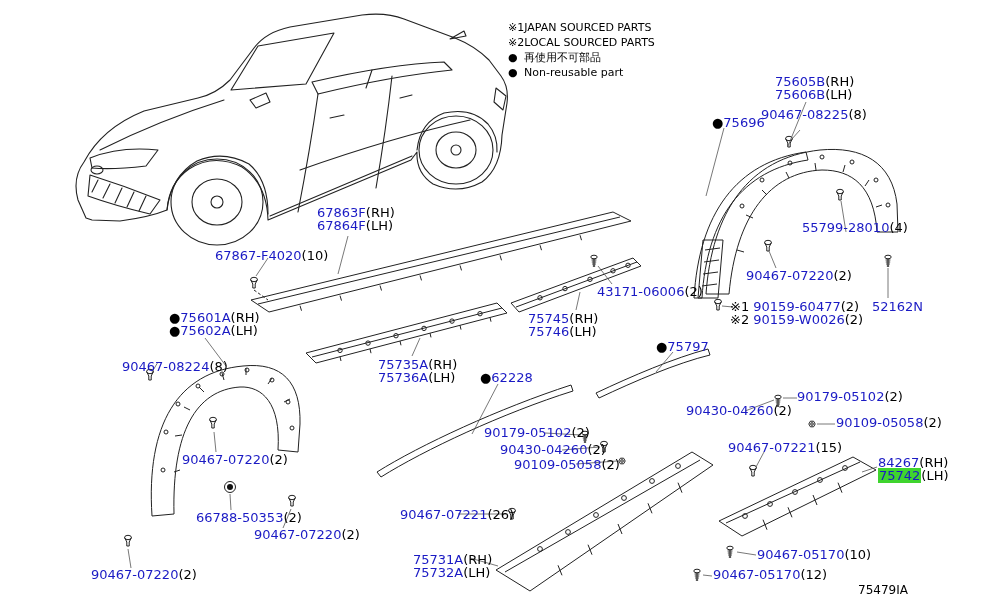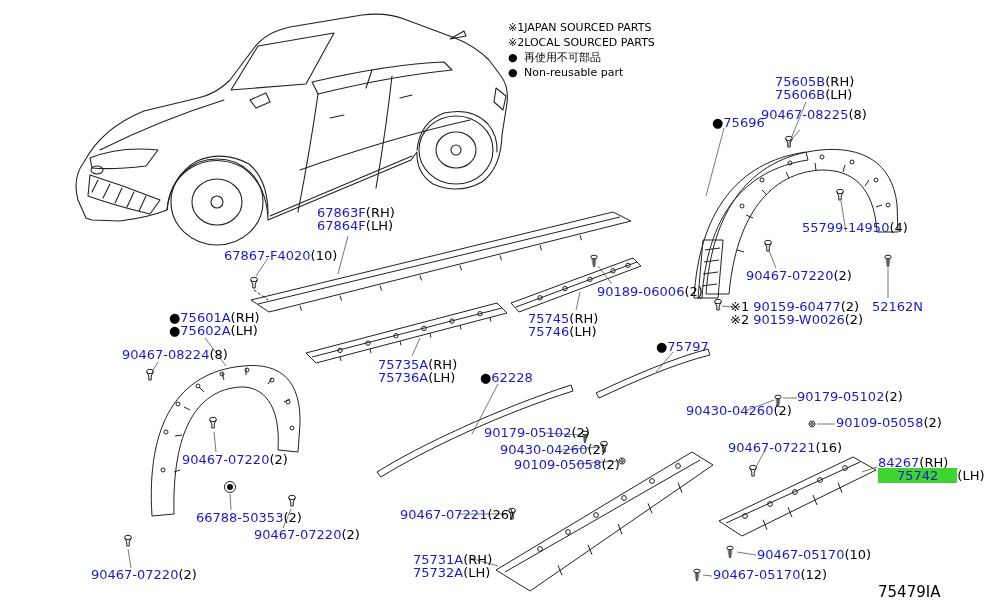--- a/index.html
+++ b/index.html
@@ -3,24 +3,24 @@
 <meta charset="utf-8">
 <style>
   html,body{margin:0;padding:0}
   body{width:985px;height:605px;position:relative;background:#ffffff;
        font-family:"DejaVu Sans","Liberation Sans",sans-serif;overflow:hidden}
   #art{position:absolute;left:0;top:0}
   .lbl{position:absolute;font-size:13px;line-height:13px;white-space:nowrap}
   .row{height:13px}
   .pn{color:#1a1ac4}
   .pre,.sfx{color:#000}
-  .hl{background:#3fd42f;padding:0 19px}
+  .hl{background:#3fd42f;padding:0 1px}
   .legend{position:absolute;left:508px;top:20px;font-size:11px;line-height:15px;color:#000}
   .lrow .mark{display:inline-block;min-width:16px}
-  .fig{position:absolute;left:878px;top:583px;font-size:15px;color:#000}
+  .fig{position:absolute;left:858px;top:583px;font-size:12px;color:#000}
 </style>
 </head>
 <body>
 
 <div class="stage">
 
 <svg id="art" width="985" height="605" viewBox="0 0 985 605">
   <defs>
     <g id="clip" stroke="#222" fill="none" stroke-width="1">
       <ellipse cx="0" cy="-2.5" rx="3.4" ry="2.2"></ellipse>
@@ -212,59 +212,59 @@
   <div class="lrow"><span class="mark">※1</span><span>JAPAN SOURCED PARTS</span></div>
   <div class="lrow"><span class="mark">※2</span><span>LOCAL SOURCED PARTS</span></div>
   <div class="lrow"><span class="mark">●</span><span>再使用不可部品</span></div>
   <div class="lrow"><span class="mark">●</span><span>Non-reusable part</span></div>
 </div>
 
 <div class="lbl" style="left:317px;top:206px">
   <div class="row"><span class="pn">67863F</span><span class="sfx">(RH)</span></div>
   <div class="row"><span class="pn">67864F</span><span class="sfx">(LH)</span></div>
 </div>
-<div class="lbl" style="left:224px;top:249px">
+<div class="lbl" style="left:215px;top:249px">
   <div class="row"><span class="pn">67867-F4020</span><span class="sfx">(10)</span></div>
 </div>
 <div class="lbl" style="left:169px;top:311px">
   <div class="row"><span class="pre">●</span><span class="pn">75601A</span><span class="sfx">(RH)</span></div>
   <div class="row"><span class="pre">●</span><span class="pn">75602A</span><span class="sfx">(LH)</span></div>
 </div>
-<div class="lbl" style="left:122px;top:348px">
+<div class="lbl" style="left:122px;top:360px">
   <div class="row"><span class="pn">90467-08224</span><span class="sfx">(8)</span></div>
 </div>
 <div class="lbl" style="left:378px;top:358px">
   <div class="row"><span class="pn">75735A</span><span class="sfx">(RH)</span></div>
   <div class="row"><span class="pn">75736A</span><span class="sfx">(LH)</span></div>
 </div>
 <div class="lbl" style="left:528px;top:312px">
   <div class="row"><span class="pn">75745</span><span class="sfx">(RH)</span></div>
   <div class="row"><span class="pn">75746</span><span class="sfx">(LH)</span></div>
 </div>
 <div class="lbl" style="left:597px;top:285px">
-  <div class="row"><span class="pn">90189-06006</span><span class="sfx">(2)</span></div>
+  <div class="row"><span class="pn">43171-06006</span><span class="sfx">(2)</span></div>
 </div>
 <div class="lbl" style="left:480px;top:371px">
   <div class="row"><span class="pre">●</span><span class="pn">62228</span></div>
 </div>
 <div class="lbl" style="left:656px;top:340px">
   <div class="row"><span class="pre">●</span><span class="pn">75797</span></div>
 </div>
 <div class="lbl" style="left:775px;top:75px">
   <div class="row"><span class="pn">75605B</span><span class="sfx">(RH)</span></div>
   <div class="row"><span class="pn">75606B</span><span class="sfx">(LH)</span></div>
 </div>
 <div class="lbl" style="left:712px;top:116px">
   <div class="row"><span class="pre">●</span><span class="pn">75696</span></div>
 </div>
 <div class="lbl" style="left:761px;top:108px">
   <div class="row"><span class="pn">90467-08225</span><span class="sfx">(8)</span></div>
 </div>
 <div class="lbl" style="left:802px;top:221px">
-  <div class="row"><span class="pn">55799-14950</span><span class="sfx">(4)</span></div>
+  <div class="row"><span class="pn">55799-28010</span><span class="sfx">(4)</span></div>
 </div>
 <div class="lbl" style="left:746px;top:269px">
   <div class="row"><span class="pn">90467-07220</span><span class="sfx">(2)</span></div>
 </div>
 <div class="lbl" style="left:730px;top:300px">
   <div class="row"><span class="pre">※1 </span><span class="pn">90159-60477</span><span class="sfx">(2)</span></div>
   <div class="row"><span class="pre">※2 </span><span class="pn">90159-W0026</span><span class="sfx">(2)</span></div>
 </div>
 <div class="lbl" style="left:872px;top:300px">
   <div class="row"><span class="pn">52162N</span></div>
@@ -281,21 +281,21 @@
 <div class="lbl" style="left:484px;top:426px">
   <div class="row"><span class="pn">90179-05102</span><span class="sfx">(2)</span></div>
 </div>
 <div class="lbl" style="left:500px;top:443px">
   <div class="row"><span class="pn">90430-04260</span><span class="sfx">(2)</span></div>
 </div>
 <div class="lbl" style="left:514px;top:458px">
   <div class="row"><span class="pn">90109-05058</span><span class="sfx">(2)</span></div>
 </div>
 <div class="lbl" style="left:728px;top:441px">
-  <div class="row"><span class="pn">90467-07221</span><span class="sfx">(16)</span></div>
+  <div class="row"><span class="pn">90467-07221</span><span class="sfx">(15)</span></div>
 </div>
 <div class="lbl" style="left:878px;top:456px">
   <div class="row"><span class="pn">84267</span><span class="sfx">(RH)</span></div>
   <div class="row"><span class="pn hl">75742</span><span class="sfx">(LH)</span></div>
 </div>
 <div class="lbl" style="left:182px;top:453px">
   <div class="row"><span class="pn">90467-07220</span><span class="sfx">(2)</span></div>
 </div>
 <div class="lbl" style="left:196px;top:511px">
   <div class="row"><span class="pn">66788-50353</span><span class="sfx">(2)</span></div>

